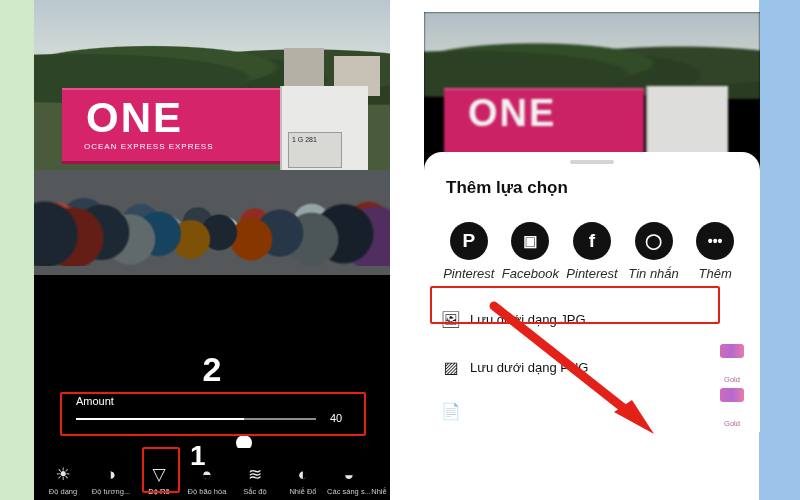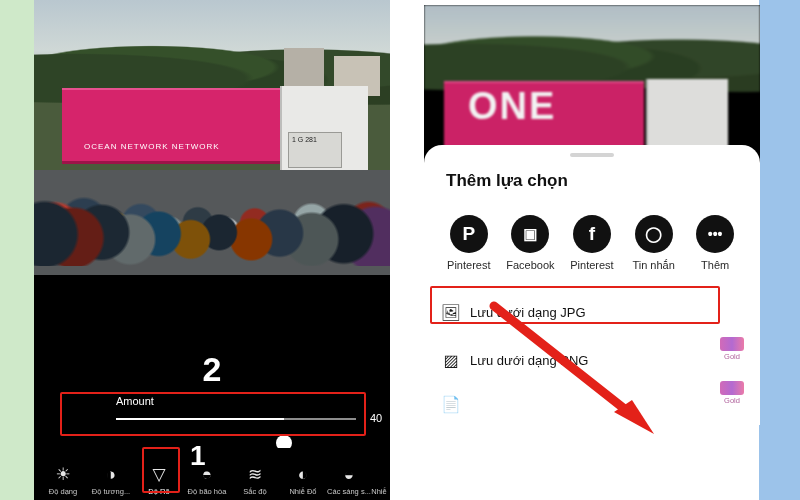--- a/index.html
+++ b/index.html
@@ -60,59 +60,59 @@
         radial-gradient(circle at 52% 52%, #1b2631 0 9%, transparent 10%),
         radial-gradient(circle at 61% 62%, #873600 0 9%, transparent 10%),
         radial-gradient(circle at 69% 53%, #283747 0 9%, transparent 10%),
         radial-gradient(circle at 78% 62%, #4d5656 0 9%, transparent 10%),
         radial-gradient(circle at 87% 54%, #17202a 0 9%, transparent 10%),
         radial-gradient(circle at 96% 62%, #512e5f 0 9%, transparent 10%);}
 
   .big-num{position:absolute;left:0;top:352px;width:356px;text-align:center;color:#ffffff;
        font-size:34px;font-weight:700;line-height:1;}
 
-  .amount-panel{position:absolute;left:28px;top:394px;width:300px;height:42px;margin-left:40px;}
+  .amount-panel{position:absolute;left:28px;top:394px;width:300px;height:42px;}
   .amount-label{position:absolute;left:14px;top:1px;font-size:11px;color:#fff;}
   .slider-track{position:absolute;left:14px;top:24px;width:240px;height:2px;background:#8d8d8d;}
   .slider-fill{position:absolute;left:0;top:0;height:2px;width:168px;background:#ffffff;}
   .slider-knob{position:absolute;left:160px;top:17px;width:16px;height:16px;border-radius:50%;background:#ffffff;}
   .slider-value{position:absolute;left:268px;top:18px;font-size:11px;color:#ffffff;}
 
   .red-box{position:absolute;border:2px solid #e32119;border-radius:2px;box-sizing:border-box;}
   .rb-amount{left:60px;top:392px;width:306px;height:44px;}
   .rb-tool{left:142px;top:447px;width:38px;height:46px;}
   .rb-jpg{left:430px;top:286px;width:290px;height:38px;}
 
   .toolbar{position:absolute;left:34px;bottom:0;width:356px;height:52px;background:#000;}
   .tool{position:absolute;bottom:4px;width:50px;text-align:center;color:#c9c9c9;font-size:7.5px;}
   .tool .glyph{display:block;height:24px;line-height:24px;font-size:17px;color:#e6e6e6;}
   .tool.active{color:#ffffff;}
 
   .tool-badge{position:absolute;left:190px;top:440px;color:#fff;font-size:28px;font-weight:700;}
 
   
-  .phone-right{position:absolute;left:424px;top:5px;width:336px;height:420px;background:#000;overflow:hidden;}
+  .phone-right{position:absolute;left:424px;top:12px;width:336px;height:420px;background:#000;overflow:hidden;}
   .photo-r{position:absolute;left:0;top:0;width:336px;height:160px;overflow:hidden;filter:blur(1px) brightness(.95);}
   .sheet{position:absolute;left:0;top:140px;width:336px;height:360px;background:#ffffff;border-radius:18px 18px 0 0;}
   .grabber{position:absolute;left:50%;margin-left:-22px;top:8px;width:44px;height:4px;border-radius:2px;background:#d4d4d4;}
   .sheet-title{position:absolute;left:22px;top:26px;font-size:17px;font-weight:700;color:#111;}
 
   .shares{position:absolute;left:14px;top:70px;width:308px;height:72px;display:flex;}
   .share{flex:1;text-align:center;}
   .share .circ{width:38px;height:38px;border-radius:50%;margin:0 auto 6px;background:#111;color:#fff;
        display:flex;align-items:center;justify-content:center;font-size:19px;font-weight:700;}
-  .share .cap{font-size:11px;color:#2a2a2a;}
+  .share .cap{font-size:13px;color:#2a2a2a;font-style:italic;}
 
   .row{position:absolute;left:14px;width:308px;height:38px;display:flex;align-items:center;}
   .row .ico{width:26px;height:24px;display:flex;align-items:center;justify-content:center;color:#1b1b1b;}
   .row .txt{font-size:13px;color:#111;margin-left:6px;}
   .gold{position:absolute;right:-8px;width:28px;text-align:center;}
   .gold .bar{width:24px;height:14px;margin:0 auto;border-radius:3px;
        background:linear-gradient(90deg,#d16ab8,#b36ad1,#ea7aa8);}
-  .gold .lbl{font-size:7.5px;color:#b0629c;margin-top:1px;}
+  .gold .lbl{font-size:7.5px;color:#b0629c;margin-top:17px;}
 
   .close-btn{position:absolute;left:18px;top:302px;width:300px;height:36px;border-radius:18px;
        background:#cf23b6;color:#fff;font-size:14px;font-weight:700;display:flex;align-items:center;justify-content:center;}
   .home-ind{position:absolute;left:50%;margin-left:-60px;bottom:7px;width:120px;height:4px;border-radius:2px;background:#111;}
 
   .arrow{position:absolute;left:486px;top:300px;width:200px;height:150px;pointer-events:none;}
 </style>
 </head>
 <body>
 
@@ -122,21 +122,22 @@
   <div class="strip-right"></div>
 
   <div class="phone-left">
 
     <div class="photo">
       <div class="sky"></div>
       <div class="treeline"></div>
       <div class="bldg" style="left:250px;top:48px;width:40px;height:46px;"></div>
       <div class="bldg" style="left:300px;top:56px;width:46px;height:40px;background:#c8c2b6;"></div>
       <div class="container-box">
-        <div class="one-sub">OCEAN NETWORK NETWORK</div>
+        <div class="one">ONE</div>
+        <div class="one-sub">OCEAN EXPRESS EXPRESS</div>
       </div>
       <div class="truck">
         <div class="cab"></div>
         <div class="plate">1 G 281</div>
       </div>
       <div class="road"></div>
       <div class="crowd"></div>
       <div class="crowd2"></div>
     </div>
 

